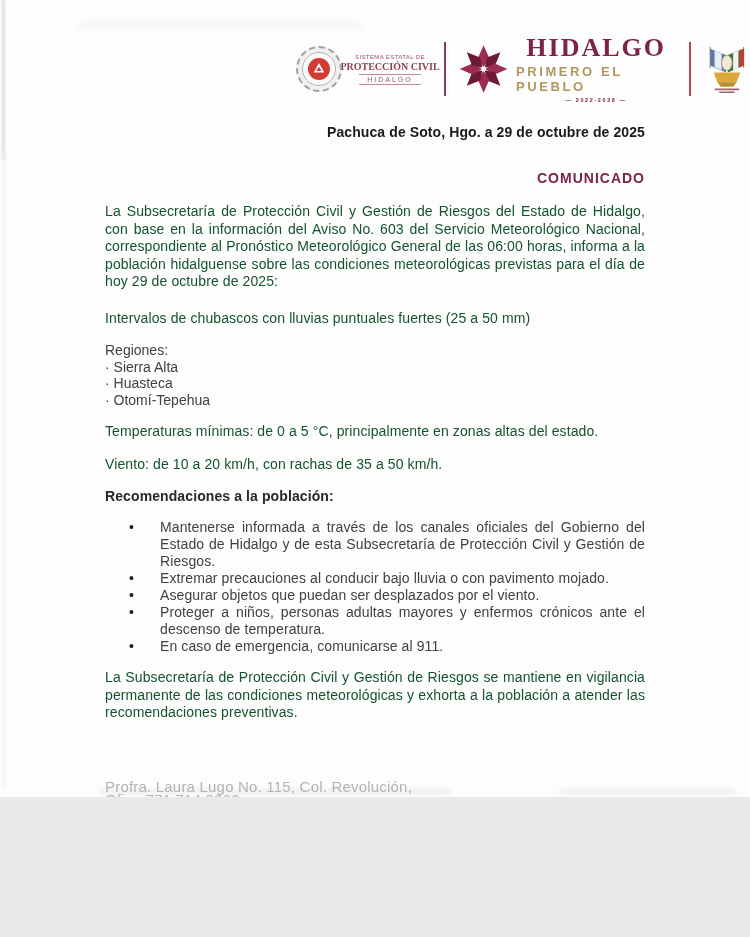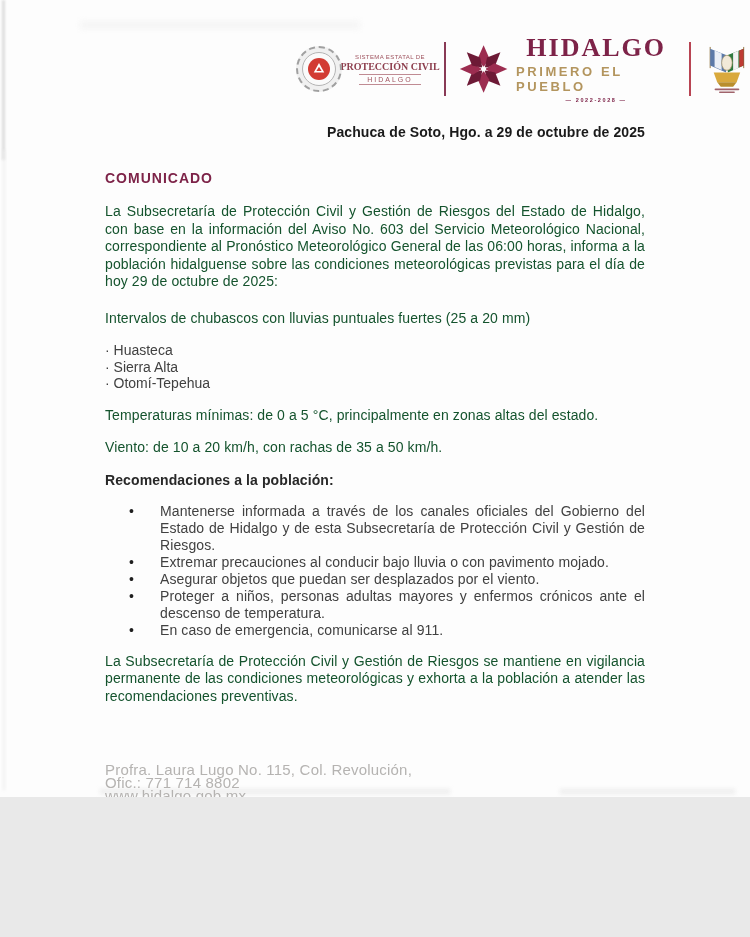--- a/index.html
+++ b/index.html
@@ -64,21 +64,21 @@
   }
   .brand-slogan { font-size:13px; font-weight:bold; letter-spacing:2.6px; color:#b3955e; margin-top:3px; }
   .brand-term { font-size:5.5px; font-weight:bold; letter-spacing:1.6px; color:#7d2348; margin-top:3px; }
 
   
   .dateline {
     margin:24px 105px 0 105px; text-align:right;
     font-size:14px; font-weight:bold; color:#1a1a1a; letter-spacing:.1px;
   }
   .doc-title {
-    margin:30px 105px 0 105px; text-align:left;
+    margin:30px 105px 0 105px; text-align:right;
     font-size:14px; font-weight:bold; color:#7d2348; letter-spacing:1px;
   }
   .body-text { margin:17px 105px 0 105px; font-size:14px; line-height:17.5px; letter-spacing:.1px; color:#14532d; }
   .justify { text-align:justify; }
   .sec-heading {
     margin:13px 105px 0 105px; font-size:14px; line-height:17px;
     font-weight:bold; color:#282828; letter-spacing:.1px;
   }
   .regions { margin:15px 105px 0 105px; font-size:14px; line-height:16.5px; color:#414141; }
   .gap-lg { margin-top:19px; }
@@ -168,25 +168,26 @@
         <rect x="12" y="51" width="28" height="2" rx="1" fill="#a0636b"></rect>
         <rect x="17" y="54.5" width="18" height="1.8" rx="0.9" fill="#a0636b"></rect>
       </svg>
     </header>
 
     <p class="dateline">Pachuca de Soto, Hgo. a 29 de octubre de 2025</p>
     <h2 class="doc-title">COMUNICADO</h2>
 
     <p class="body-text justify">La Subsecretaría de Protección Civil y Gestión de Riesgos del Estado de Hidalgo, con base en la información del Aviso No. 603 del Servicio Meteorológico Nacional, correspondiente al Pronóstico Meteorológico General de las 06:00 horas, informa a la población hidalguense sobre las condiciones meteorológicas previstas para el día de hoy 29 de octubre de 2025:</p>
 
-    <p class="body-text gap-lg">Intervalos de chubascos con lluvias puntuales fuertes (25 a 20 mm)</p>
+    <p class="body-text gap-lg">Intervalos de chubascos con lluvias puntuales fuertes (25 a 50 mm)</p>
 
     <div class="regions">
+      <div>Regiones:</div>
+      <div>· Sierra Alta</div>
       <div>· Huasteca</div>
-      <div>· Sierra Alta</div>
       <div>· Otomí-Tepehua</div>
     </div>
 
     <p class="body-text gap-md">Temperaturas mínimas: de 0 a 5 °C, principalmente en zonas altas del estado.</p>
     <p class="body-text gap-md">Viento: de 10 a 20 km/h, con rachas de 35 a 50 km/h.</p>
 
     <h3 class="sec-heading gap-md">Recomendaciones a la población:</h3>
     <ul class="recs">
       <li>Mantenerse informada a través de los canales oficiales del Gobierno del Estado de Hidalgo y de esta Subsecretaría de Protección Civil y Gestión de Riesgos.</li>
       <li>Extremar precauciones al conducir bajo lluvia o con pavimento mojado.</li>

